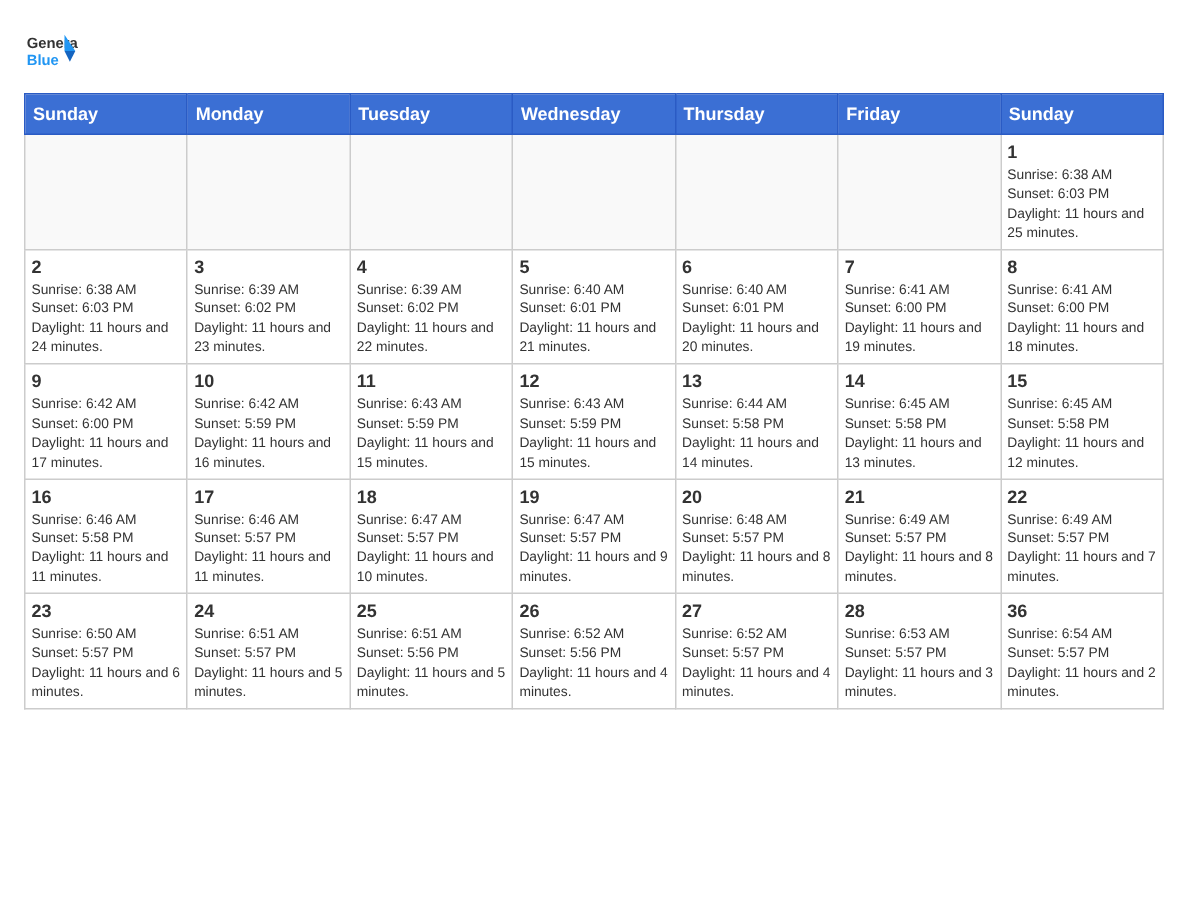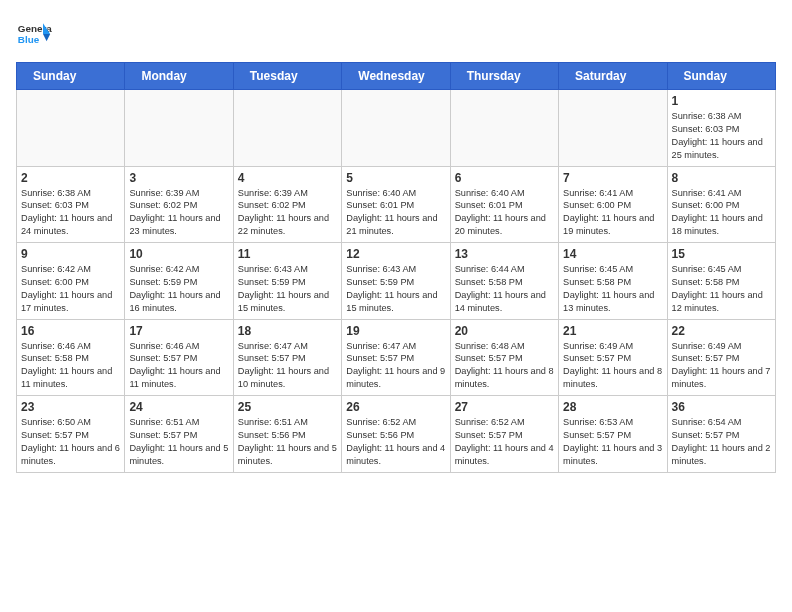--- a/index.html
+++ b/index.html
@@ -40,21 +40,21 @@
     .calendar {
       width: 100%;
       border-collapse: collapse;
       border: 1px solid #ccc;
     }
     .calendar th {
       background: #3b6fd4;
       color: #fff;
       font-size: 12px;
       font-weight: bold;
-      padding: 6px 16px;
+      padding: 6px 5px;
       text-align: left;
       border: 1px solid #2a5bc4;
     }
     .calendar td {
       vertical-align: top;
       border: 1px solid #ccc;
       padding: 4px;
       width: 108px;
       min-height: 80px;
       font-size: 9.5px;
@@ -99,21 +99,21 @@
 </div>
 
 <table class="calendar">
   <thead>
     <tr>
     <th>Sunday</th>
         <th>Monday</th>
         <th>Tuesday</th>
         <th>Wednesday</th>
         <th>Thursday</th>
-        <th>Saturday</th>
+        <th>Friday</th>
         <th>Sunday</th>
       </tr>
   </thead>
   <tbody id="calendar-body">
   <tr>
         <td class="empty"></td>
         <td class="empty"></td>
         <td class="empty"></td>
         <td class="empty"></td>
         <td class="empty"></td>

